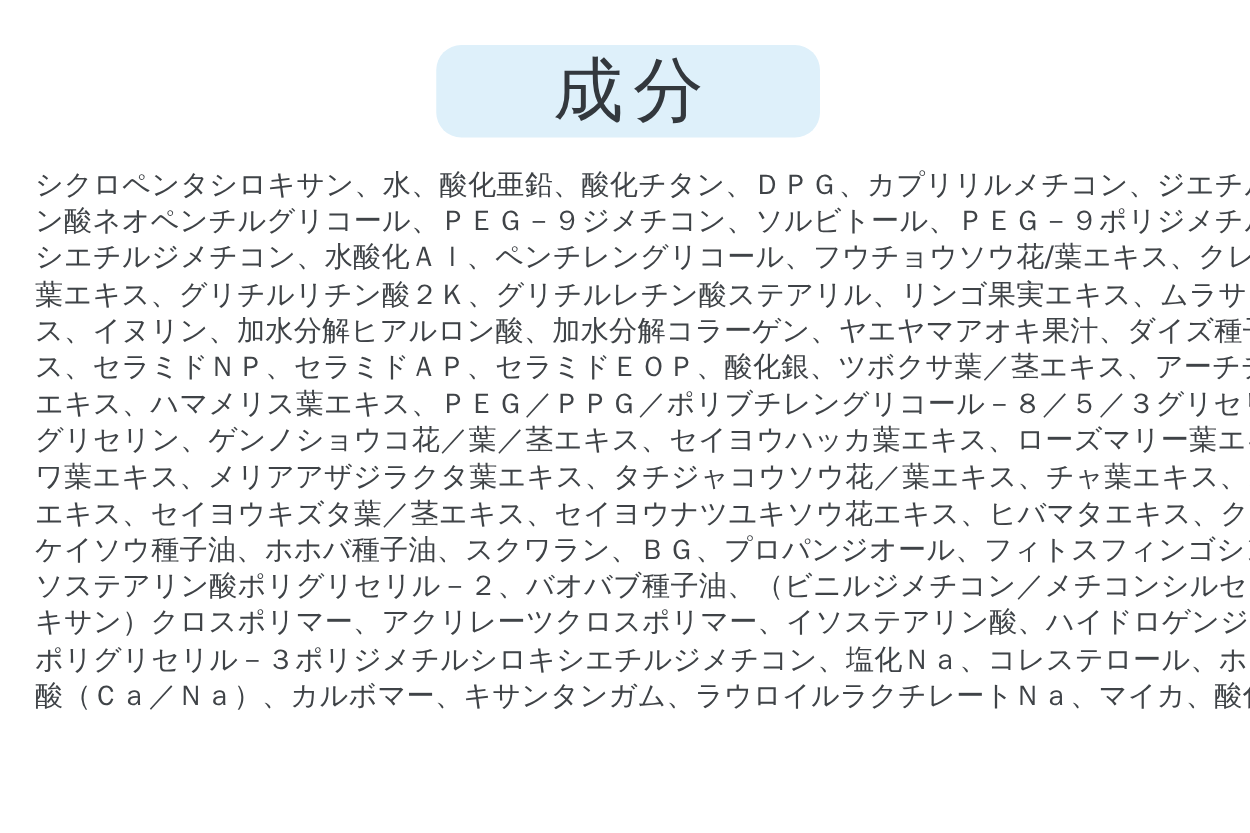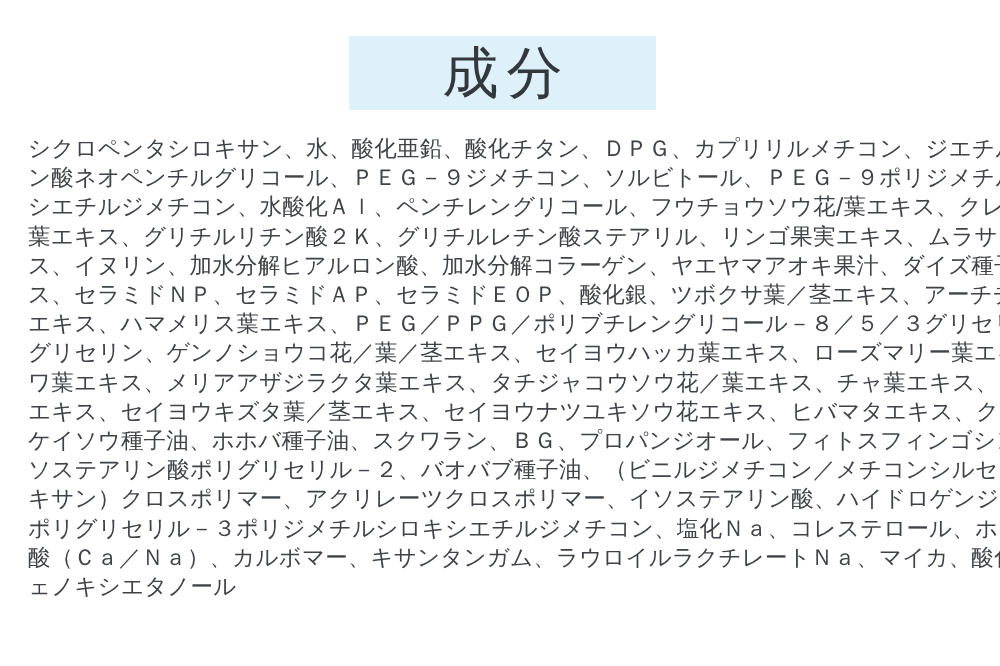--- a/index.html
+++ b/index.html
@@ -1,15 +1,15 @@
 <!DOCTYPE html>
 <html><head>
 <meta charset="utf-8">
 <style>
-  * { margin: 0; padding: 0; box-sizing: border-box; }
+  * { margin: 0; padding: 0; box-sizing: border-box; border-radius: 20px; }
   html, body {
     background: #ffffff;
   }
   body {
     font-family: "DejaVu Sans", "Liberation Sans", sans-serif;
   }
   .page {
     position: relative;
     width: 1000px;
     height: 666px;
@@ -67,16 +67,15 @@
     <div class="ingredient-line">ス、セラミドＮＰ、セラミドＡＰ、セラミドＥＯＰ、酸化銀、ツボクサ葉／茎エキス、アーチチョーク葉</div>
     <div class="ingredient-line">エキス、ハマメリス葉エキス、ＰＥＧ／ＰＰＧ／ポリブチレングリコール－８／５／３グリセリン、ジ</div>
     <div class="ingredient-line">グリセリン、ゲンノショウコ花／葉／茎エキス、セイヨウハッカ葉エキス、ローズマリー葉エキス、ビ</div>
     <div class="ingredient-line">ワ葉エキス、メリアアザジラクタ葉エキス、タチジャコウソウ花／葉エキス、チャ葉エキス、スギナ</div>
     <div class="ingredient-line">エキス、セイヨウキズタ葉／茎エキス、セイヨウナツユキソウ花エキス、ヒバマタエキス、クダモノト</div>
     <div class="ingredient-line">ケイソウ種子油、ホホバ種子油、スクワラン、ＢＧ、プロパンジオール、フィトスフィンゴシン、トリイ</div>
     <div class="ingredient-line">ソステアリン酸ポリグリセリル－２、バオバブ種子油、（ビニルジメチコン／メチコンシルセスキオ</div>
     <div class="ingredient-line">キサン）クロスポリマー、アクリレーツクロスポリマー、イソステアリン酸、ハイドロゲンジメチコン、</div>
     <div class="ingredient-line">ポリグリセリル－３ポリジメチルシロキシエチルジメチコン、塩化Ｎａ、コレステロール、ホウケイ</div>
     <div class="ingredient-line">酸（Ｃａ／Ｎａ）、カルボマー、キサンタンガム、ラウロイルラクチレートＮａ、マイカ、酸化クロム、フ</div>
-    <div class="ingredient-line">ェノキシエタノール</div>
   </div>
 
 </div>
 
 </body></html>

